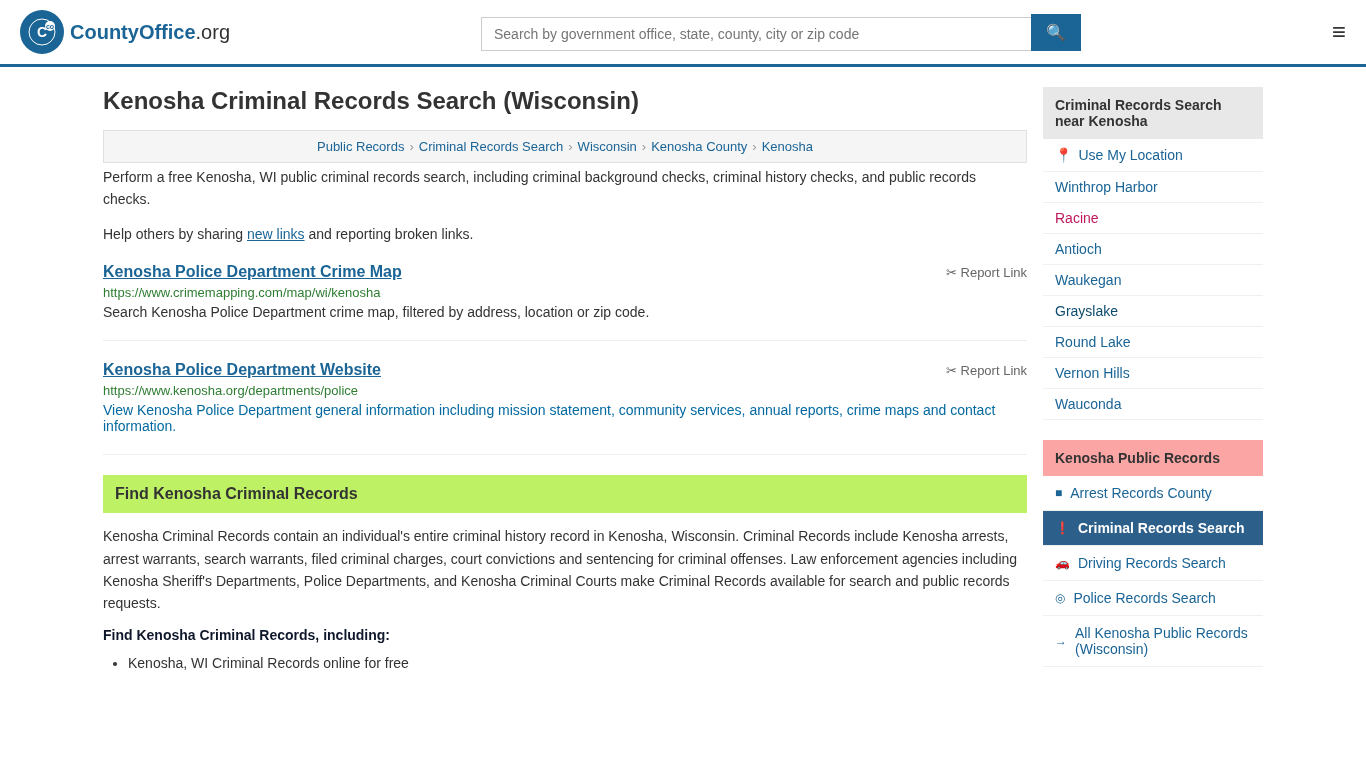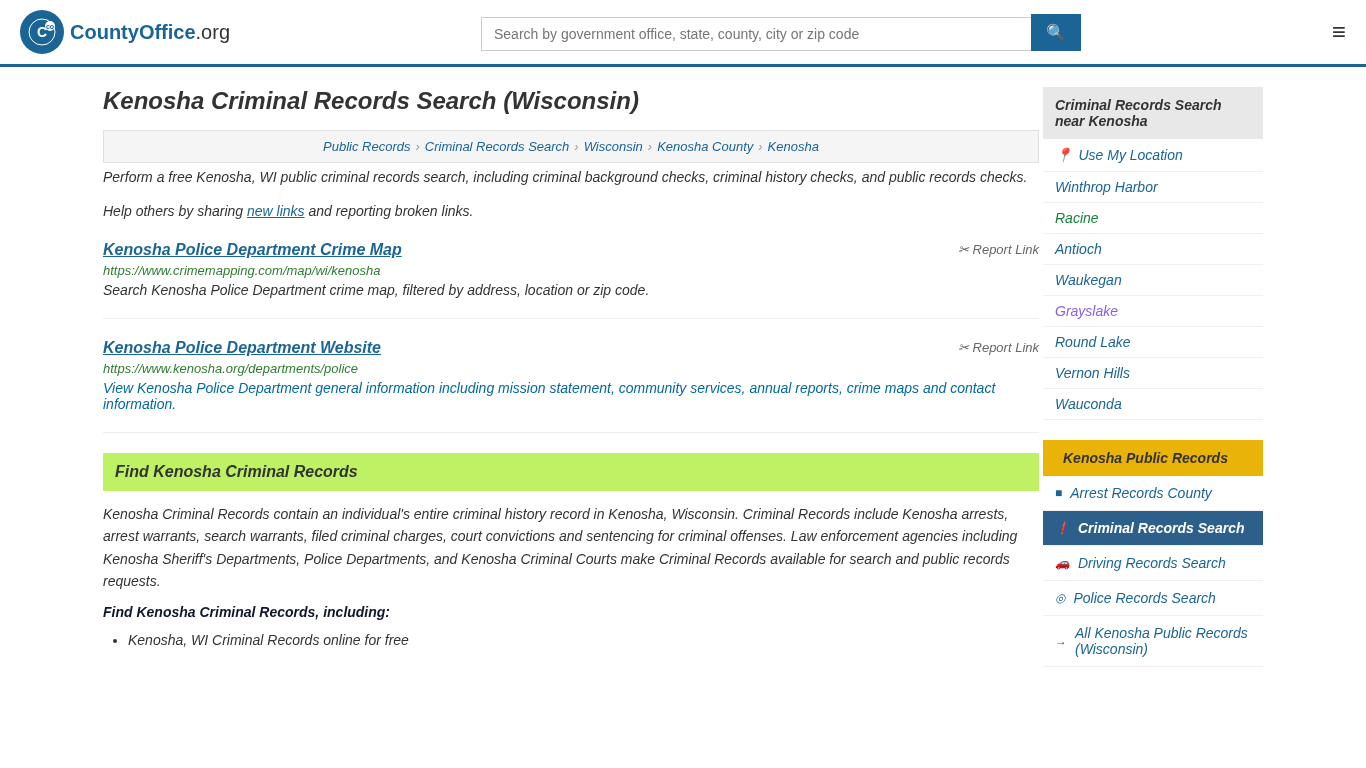--- a/index.html
+++ b/index.html
@@ -54,22 +54,21 @@
       color: white;
       font-size: 16px;
     }
 
     
     #main-layout {
       display: flex;
       max-width: 1200px;
       margin: 0 auto;
       padding: 20px;
-      gap: 4px;
-      font-style: italic;
+      gap: 16px;
     }
     #content {
       flex: 1;
     }
     #sidebar {
       width: 220px;
       flex-shrink: 0;
     }
 
     
@@ -213,32 +212,32 @@
     <div style="margin-bottom:20px;">
       <div style="background:#e8e8e8;padding:10px 12px;font-size:14px;font-weight:bold;color:#333;margin-bottom:0;">Criminal Records Search near Kenosha</div>
 
       <div style="display:flex;align-items:center;gap:6px;padding:8px 12px;color:#1a6496;font-size:14px;cursor:pointer;border-bottom:1px solid #f0f0f0;">
         <span style="color:#c0392b;font-size:14px;">📍</span>
         <a href="#" style="color:#1a6496;text-decoration:none;font-size:14px;">Use My Location</a>
       </div>
 
       <div id="nearby-places">
           <a href="#" style="display: block; padding: 7px 12px; font-size: 14px; color: rgb(26, 100, 150); text-decoration: none; border-bottom: 1px solid rgb(240, 240, 240);">Winthrop Harbor</a>
-          <a href="#" style="display: block; padding: 7px 12px; font-size: 14px; color: #15803d; text-decoration: none; border-bottom: 1px solid rgb(240, 240, 240);">Racine</a>
+          <a href="#" style="display: block; padding: 7px 12px; font-size: 14px; color: #be185d; text-decoration: none; border-bottom: 1px solid rgb(240, 240, 240);">Racine</a>
           <a href="#" style="display: block; padding: 7px 12px; font-size: 14px; color: rgb(26, 100, 150); text-decoration: none; border-bottom: 1px solid rgb(240, 240, 240);">Antioch</a>
           <a href="#" style="display: block; padding: 7px 12px; font-size: 14px; color: rgb(26, 100, 150); text-decoration: none; border-bottom: 1px solid rgb(240, 240, 240);">Waukegan</a>
-          <a href="#" style="display: block; padding: 7px 12px; font-size: 14px; color: #8b5cf6; text-decoration: none; border-bottom: 1px solid rgb(240, 240, 240);">Grayslake</a>
+          <a href="#" style="display: block; padding: 7px 12px; font-size: 14px; color: #0c4a6e; text-decoration: none; border-bottom: 1px solid rgb(240, 240, 240);">Grayslake</a>
           <a href="#" style="display: block; padding: 7px 12px; font-size: 14px; color: rgb(26, 100, 150); text-decoration: none; border-bottom: 1px solid rgb(240, 240, 240);">Round Lake</a>
           <a href="#" style="display: block; padding: 7px 12px; font-size: 14px; color: rgb(26, 100, 150); text-decoration: none; border-bottom: 1px solid rgb(240, 240, 240);">Vernon Hills</a>
           <a href="#" style="display: block; padding: 7px 12px; font-size: 14px; color: rgb(26, 100, 150); text-decoration: none; border-bottom: 1px solid rgb(240, 240, 240);">Wauconda</a>
         </div>
     </div>
 
     <div>
-      <div style="background:#eab308;padding:10px 20px;font-size:14px;font-weight:bold;color:#333;margin-bottom:0;">Kenosha Public Records</div>
+      <div style="background:#fca5a5;padding:10px 12px;font-size:14px;font-weight:bold;color:#333;margin-bottom:0;">Kenosha Public Records</div>
       <div id="public-records-links">
           <div style="display: flex; align-items: center; gap: 8px; padding: 9px 12px; font-size: 14px; color: rgb(26, 100, 150); cursor: pointer; border-bottom: 1px solid rgb(240, 240, 240);">
             <span style="font-size: 12px;">■</span>
             <span>Arrest Records County</span>
           </div>
           <div style="display: flex; align-items: center; gap: 8px; padding: 9px 12px; font-size: 14px; color: white; cursor: pointer; background: rgb(44, 95, 138); font-weight: bold; border-bottom: 1px solid rgb(240, 240, 240);">
             <span style="font-size: 12px;">❗</span>
             <span>Criminal Records Search</span>
           </div>
           <div style="display: flex; align-items: center; gap: 8px; padding: 9px 12px; font-size: 14px; color: rgb(26, 100, 150); cursor: pointer; border-bottom: 1px solid rgb(240, 240, 240);">

